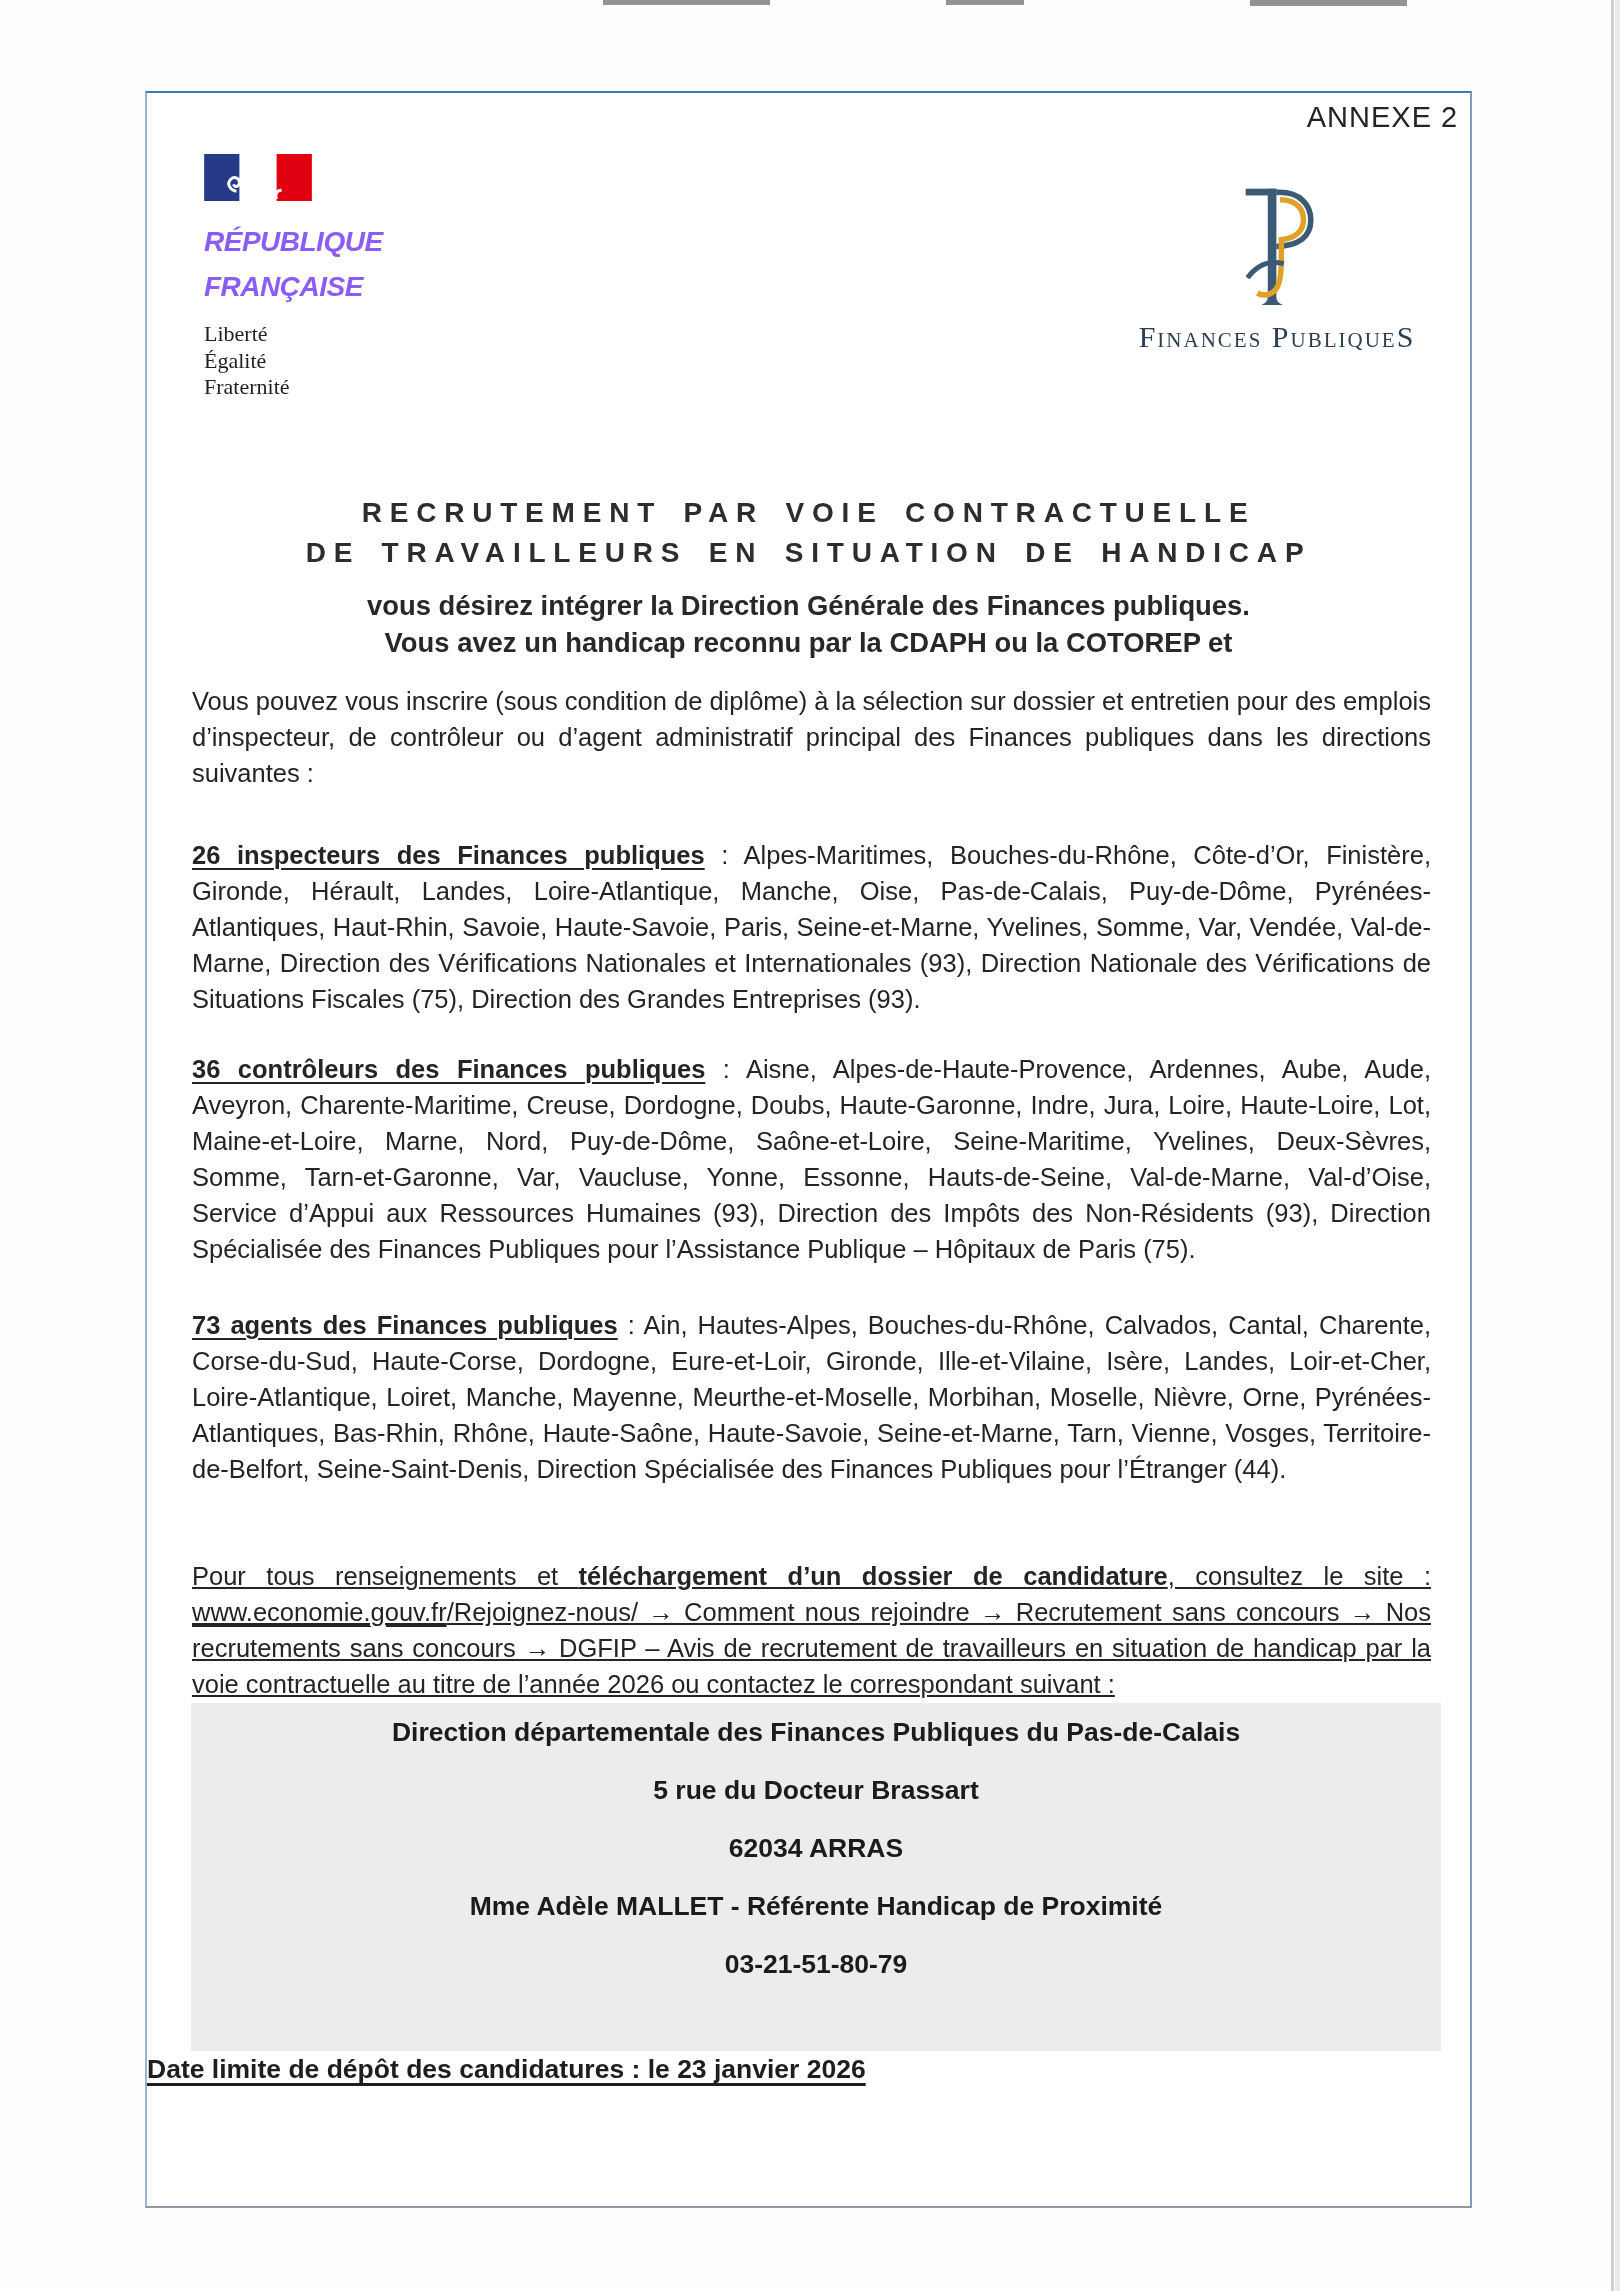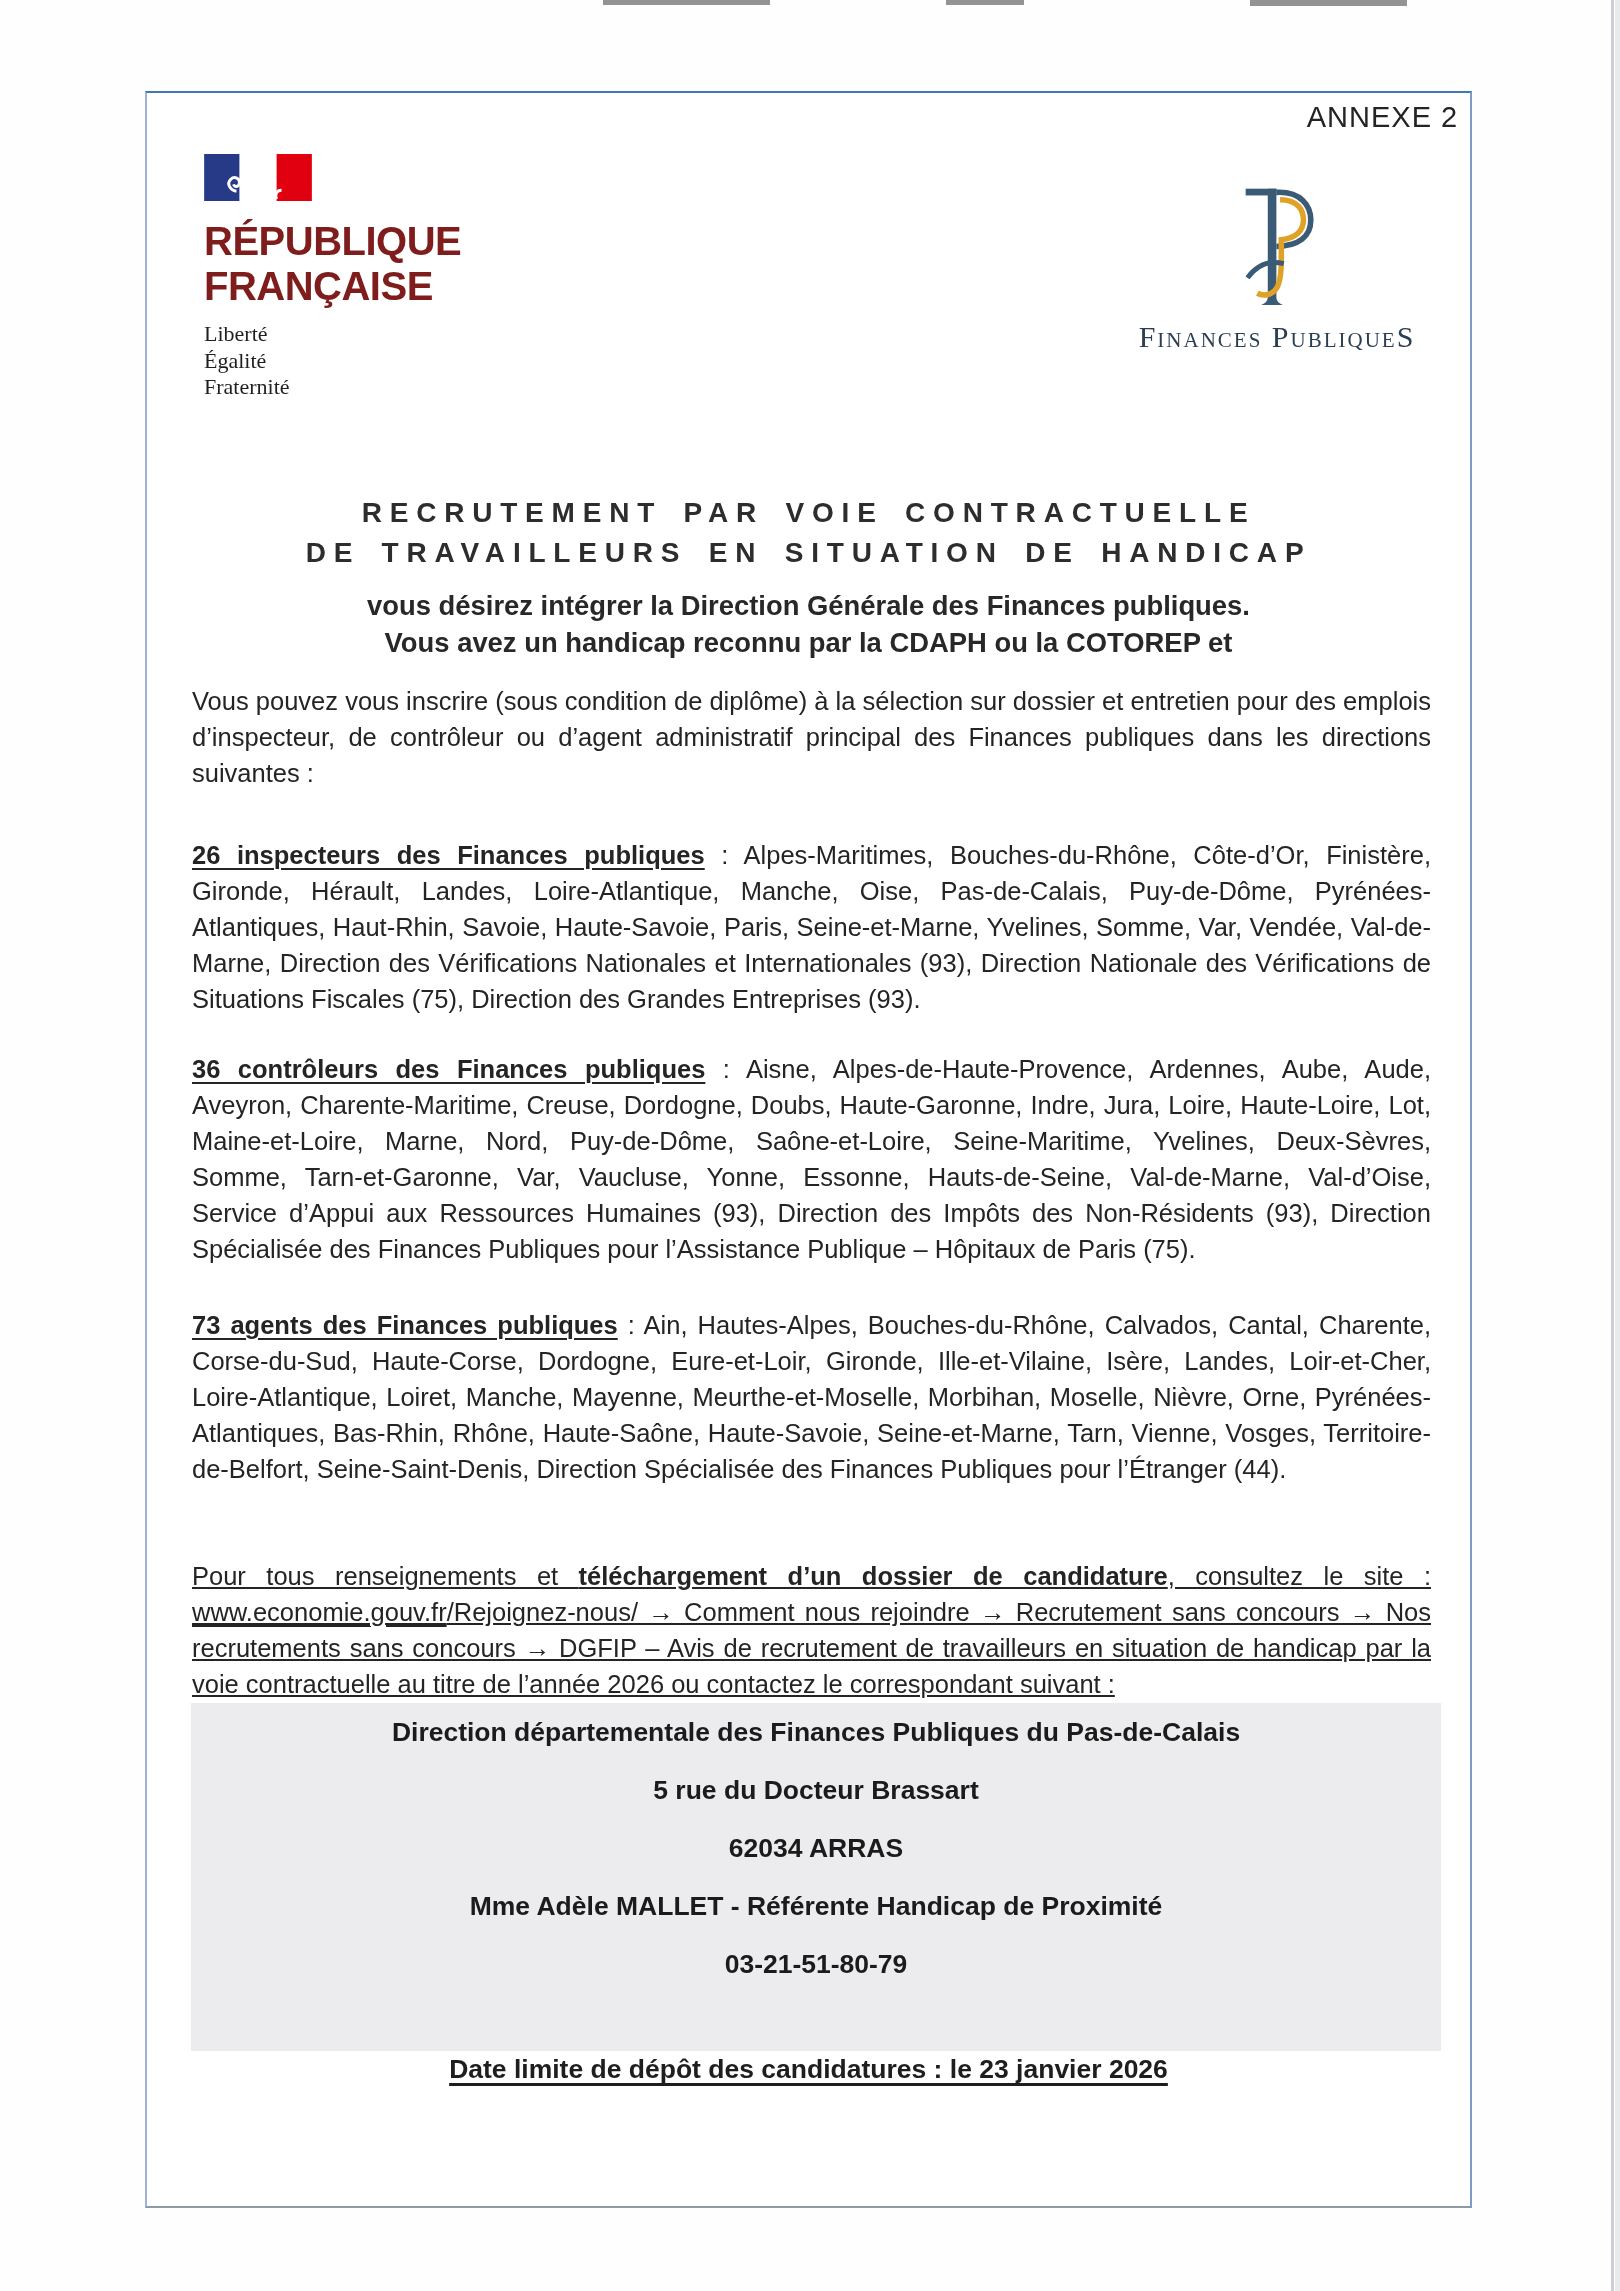--- a/index.html
+++ b/index.html
@@ -12,21 +12,21 @@
 
   
   .page{position:absolute;left:145px;top:91px;width:1327px;height:2117px;background:#fff;
         border-top:2.9px solid #4079b8;border-left:2px solid #9cb4d4;
         border-right:2px solid #7b9cc4;border-bottom:2.9px solid #8e9aa6;box-sizing:border-box;}
 
   .annexe{position:absolute;top:7.8px;right:11.8px;font-size:29px;letter-spacing:1px;color:#242424;}
 
   
   .rf-logo{position:absolute;left:57px;top:61px;}
-  .rf-name{font-size:40px;font-weight:bold;line-height:45px;letter-spacing:-0.5px;color:#7f1d1d;margin-top:13.7px;}
+  .rf-name{font-size:28px;font-weight:bold;line-height:45px;letter-spacing:-0.5px;color:#8b5cf6;margin-top:13.7px;font-style:italic;}
   .motto{margin-top:12.7px;font-family:"Liberation Serif",serif;font-size:22px;line-height:26.5px;color:#1f1f1f;}
 
   
   .fp-logo{position:absolute;left:982px;top:92px;width:296px;text-align:center;}
   .fp-name{font-family:Liberation Serif, serif;font-variant:small-caps;font-size:30px;letter-spacing:2px;color:#2c3e52;margin-top:7.8px;white-space:nowrap;}
 
   
   .title-block{position:absolute;top:400px;left:0;width:100%;text-align:center;}
   .main-title{font-size:28px;font-weight:bold;letter-spacing:7.8px;word-spacing:5.9px;line-height:40px;color:#2d2d2d;}
   .sub-title{margin-top:13.7px;font-size:27.4px;font-weight:bold;line-height:37px;color:#282828;}
@@ -42,21 +42,21 @@
   .lead{font-weight:bold;text-decoration:underline;text-decoration-thickness:2px;text-underline-offset:3.9px;}
   .b{font-weight:bold;}
   .u{text-decoration:underline;text-underline-offset:3.9px;color:#242424;}
 
   
   .contact-box{position:absolute;left:44px;top:1610px;width:1250px;height:348px;background:#ececee;
                text-align:center;font-weight:bold;font-size:26.5px;color:#1b1b1b;}
   .cline{height:58px;display:flex;align-items:center;justify-content:center;}
 
   
-  .deadline{position:absolute;top:1961px;left:0;width:100%;text-align:center;font-weight:bold;font-size:26.5px;
+  .deadline{position:absolute;top:1961px;left:0;width:100%;font-weight:bold;font-size:26.5px;
             color:#1e1e1e;text-decoration:underline;text-decoration-thickness:2.5px;text-underline-offset:4.9px;}
 </style>
 </head>
 <body>
 
 <div class="canvas">
 
   <div class="scan-mark" style="left:603px;top:0;width:167px;height:4.9px;"></div>
   <div class="scan-mark" style="left:946px;top:0;width:78px;height:4.9px;"></div>
   <div class="scan-mark" style="left:1250px;top:0;width:157px;height:5.9px;"></div>

